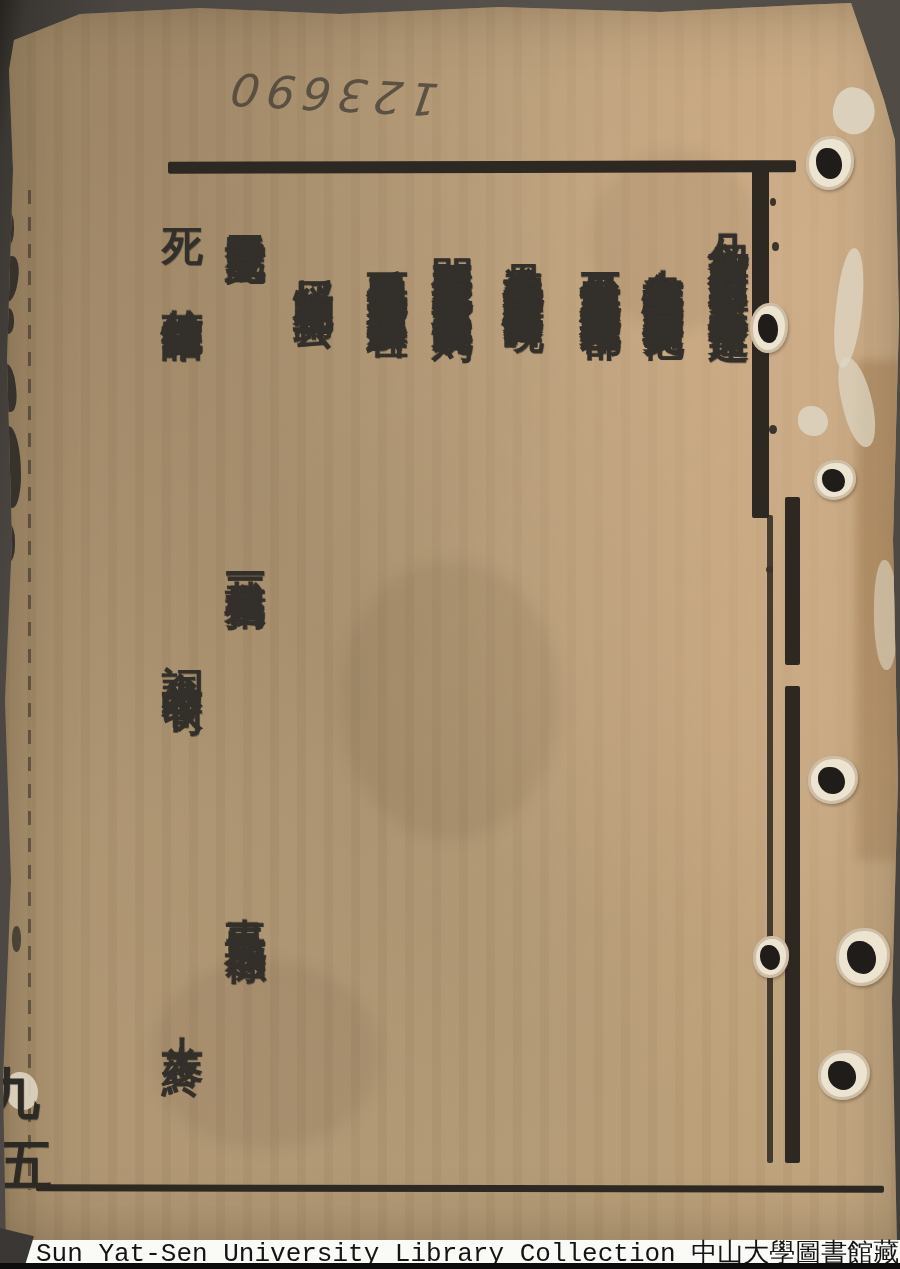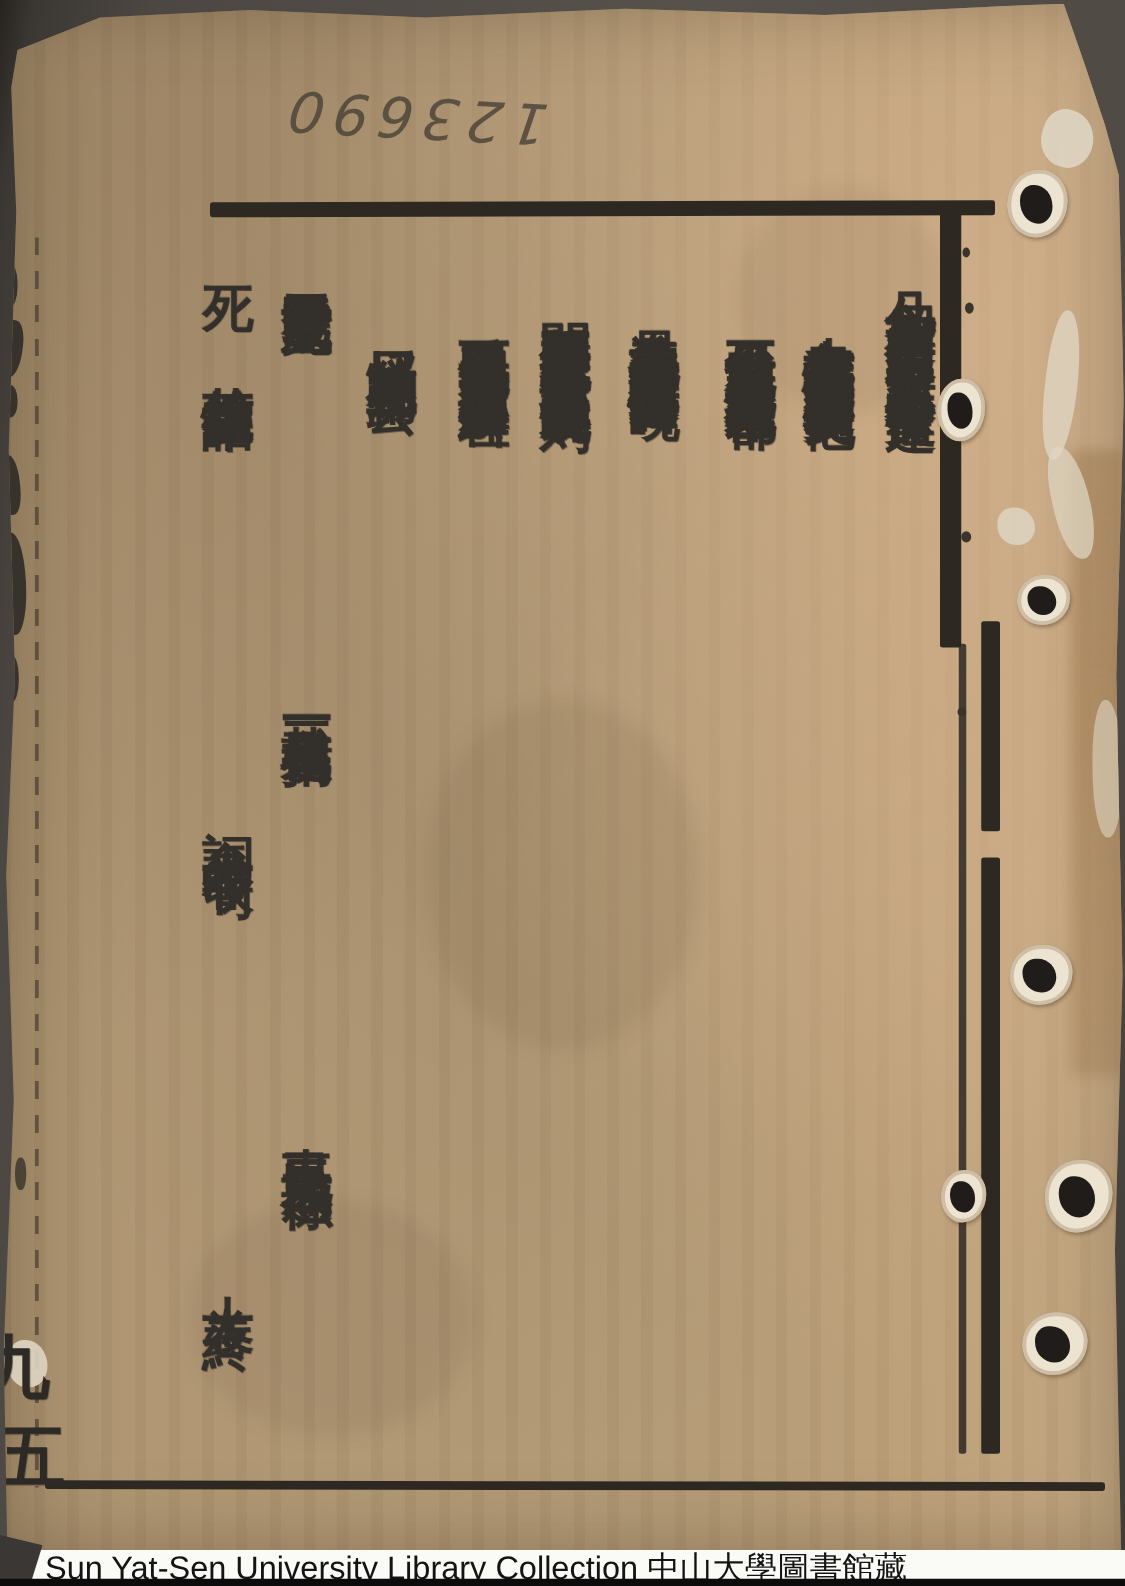--- a/index.html
+++ b/index.html
@@ -52,21 +52,21 @@
     box-shadow:inset 0 0 0 3px rgba(150,120,85,.35),1px 2px 3px rgba(60,40,20,.35);}
   .hole::after{content:'';position:absolute;inset:22% 26% 20% 20%;background:#201c19;border-radius:42% 58% 46% 60%;}
   .frag{position:absolute;background:#37322b;border-radius:45%;}
   .folio{position:absolute;font-size:54px;font-weight:700;color:#2d2924;
     text-shadow:.6px .6px .7px rgba(47,42,36,.55);}
   .edge-stain{position:absolute;left:856px;top:360px;width:44px;height:500px;filter:blur(5px);opacity:.55;
     background:linear-gradient(180deg,rgba(130,94,52,.55),rgba(148,110,64,.75) 40%,rgba(130,94,52,.4));}
   
   .caption-band{position:absolute;left:0;top:1240px;width:900px;height:29px;background:#fafaf7;}
   .caption-text{position:absolute;left:36px;top:0;height:29px;line-height:28px;white-space:nowrap;
-    font-family:Liberation Sans, sans-serif;font-size:26px;color:#141414;}
+    font-family:Liberation Mono, monospace;font-size:26px;color:#141414;}
   .bottom-bar{position:absolute;left:0;top:1263px;width:900px;height:6px;background:#0c0c0c;}
   .caption-corner{position:absolute;left:0;top:1228px;width:34px;height:41px;background:#3b3734;
     clip-path:polygon(0 0,100% 20%,70% 100%,0 100%);}
 </style>
 </head>
 <body>
 
 <div class="stage">
 
   <div class="paper">

